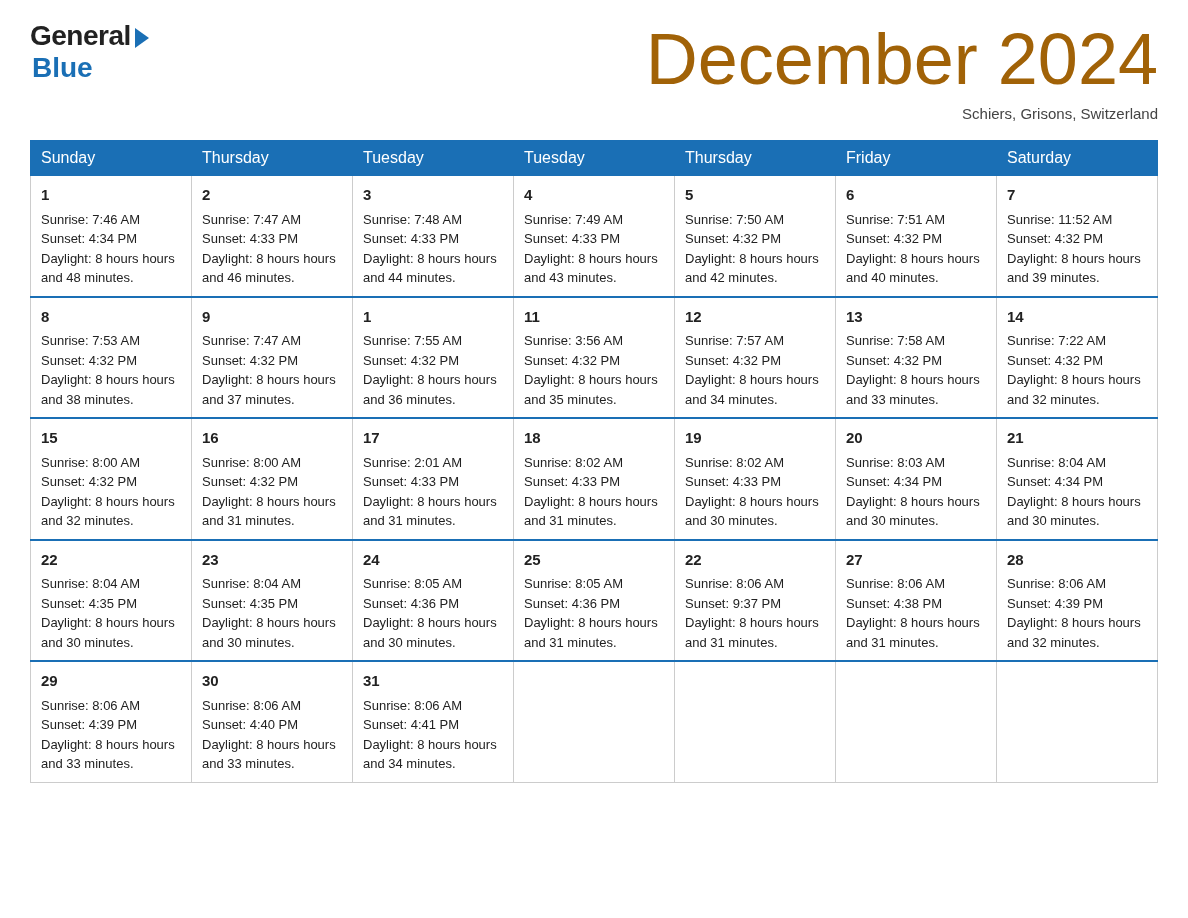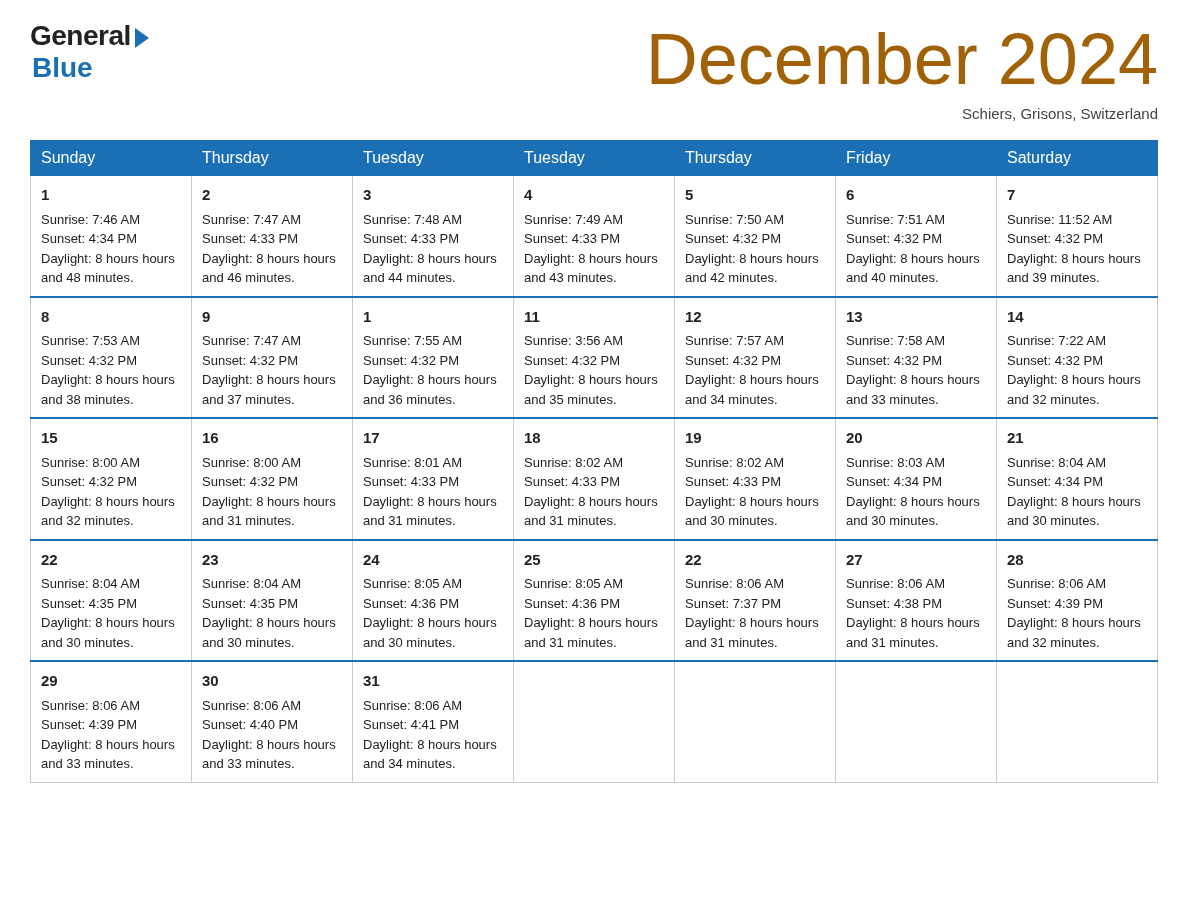--- a/index.html
+++ b/index.html
@@ -143,32 +143,32 @@
         <td><span class="day-num">9</span><span>Sunrise: 7:47 AM</span><br><span>Sunset: 4:32 PM</span><br><span>Daylight: 8 hours hours</span><br><span>and 37 minutes.</span></td>
         <td><span class="day-num">1</span><span>Sunrise: 7:55 AM</span><br><span>Sunset: 4:32 PM</span><br><span>Daylight: 8 hours hours</span><br><span>and 36 minutes.</span></td>
         <td><span class="day-num">11</span><span>Sunrise: 3:56 AM</span><br><span>Sunset: 4:32 PM</span><br><span>Daylight: 8 hours hours</span><br><span>and 35 minutes.</span></td>
         <td><span class="day-num">12</span><span>Sunrise: 7:57 AM</span><br><span>Sunset: 4:32 PM</span><br><span>Daylight: 8 hours hours</span><br><span>and 34 minutes.</span></td>
         <td><span class="day-num">13</span><span>Sunrise: 7:58 AM</span><br><span>Sunset: 4:32 PM</span><br><span>Daylight: 8 hours hours</span><br><span>and 33 minutes.</span></td>
         <td><span class="day-num">14</span><span>Sunrise: 7:22 AM</span><br><span>Sunset: 4:32 PM</span><br><span>Daylight: 8 hours hours</span><br><span>and 32 minutes.</span></td>
       </tr>
       <tr>
         <td><span class="day-num">15</span><span>Sunrise: 8:00 AM</span><br><span>Sunset: 4:32 PM</span><br><span>Daylight: 8 hours hours</span><br><span>and 32 minutes.</span></td>
         <td><span class="day-num">16</span><span>Sunrise: 8:00 AM</span><br><span>Sunset: 4:32 PM</span><br><span>Daylight: 8 hours hours</span><br><span>and 31 minutes.</span></td>
-        <td><span class="day-num">17</span><span>Sunrise: 8:01 AM</span><br><span>Sunset: 4:33 PM</span><br><span>Daylight: 8 hours hours</span><br><span>and 31 minutes.</span></td>
+        <td><span class="day-num">17</span><span>Sunrise: 2:01 AM</span><br><span>Sunset: 4:33 PM</span><br><span>Daylight: 8 hours hours</span><br><span>and 31 minutes.</span></td>
         <td><span class="day-num">18</span><span>Sunrise: 8:02 AM</span><br><span>Sunset: 4:33 PM</span><br><span>Daylight: 8 hours hours</span><br><span>and 31 minutes.</span></td>
         <td><span class="day-num">19</span><span>Sunrise: 8:02 AM</span><br><span>Sunset: 4:33 PM</span><br><span>Daylight: 8 hours hours</span><br><span>and 30 minutes.</span></td>
         <td><span class="day-num">20</span><span>Sunrise: 8:03 AM</span><br><span>Sunset: 4:34 PM</span><br><span>Daylight: 8 hours hours</span><br><span>and 30 minutes.</span></td>
         <td><span class="day-num">21</span><span>Sunrise: 8:04 AM</span><br><span>Sunset: 4:34 PM</span><br><span>Daylight: 8 hours hours</span><br><span>and 30 minutes.</span></td>
       </tr>
       <tr>
         <td><span class="day-num">22</span><span>Sunrise: 8:04 AM</span><br><span>Sunset: 4:35 PM</span><br><span>Daylight: 8 hours hours</span><br><span>and 30 minutes.</span></td>
         <td><span class="day-num">23</span><span>Sunrise: 8:04 AM</span><br><span>Sunset: 4:35 PM</span><br><span>Daylight: 8 hours hours</span><br><span>and 30 minutes.</span></td>
         <td><span class="day-num">24</span><span>Sunrise: 8:05 AM</span><br><span>Sunset: 4:36 PM</span><br><span>Daylight: 8 hours hours</span><br><span>and 30 minutes.</span></td>
         <td><span class="day-num">25</span><span>Sunrise: 8:05 AM</span><br><span>Sunset: 4:36 PM</span><br><span>Daylight: 8 hours hours</span><br><span>and 31 minutes.</span></td>
-        <td><span class="day-num">22</span><span>Sunrise: 8:06 AM</span><br><span>Sunset: 7:37 PM</span><br><span>Daylight: 8 hours hours</span><br><span>and 31 minutes.</span></td>
+        <td><span class="day-num">22</span><span>Sunrise: 8:06 AM</span><br><span>Sunset: 9:37 PM</span><br><span>Daylight: 8 hours hours</span><br><span>and 31 minutes.</span></td>
         <td><span class="day-num">27</span><span>Sunrise: 8:06 AM</span><br><span>Sunset: 4:38 PM</span><br><span>Daylight: 8 hours hours</span><br><span>and 31 minutes.</span></td>
         <td><span class="day-num">28</span><span>Sunrise: 8:06 AM</span><br><span>Sunset: 4:39 PM</span><br><span>Daylight: 8 hours hours</span><br><span>and 32 minutes.</span></td>
       </tr>
       <tr>
         <td><span class="day-num">29</span><span>Sunrise: 8:06 AM</span><br><span>Sunset: 4:39 PM</span><br><span>Daylight: 8 hours hours</span><br><span>and 33 minutes.</span></td>
         <td><span class="day-num">30</span><span>Sunrise: 8:06 AM</span><br><span>Sunset: 4:40 PM</span><br><span>Daylight: 8 hours hours</span><br><span>and 33 minutes.</span></td>
         <td><span class="day-num">31</span><span>Sunrise: 8:06 AM</span><br><span>Sunset: 4:41 PM</span><br><span>Daylight: 8 hours hours</span><br><span>and 34 minutes.</span></td>
         <td class="empty-cell"></td>
         <td class="empty-cell"></td>
         <td class="empty-cell"></td>

